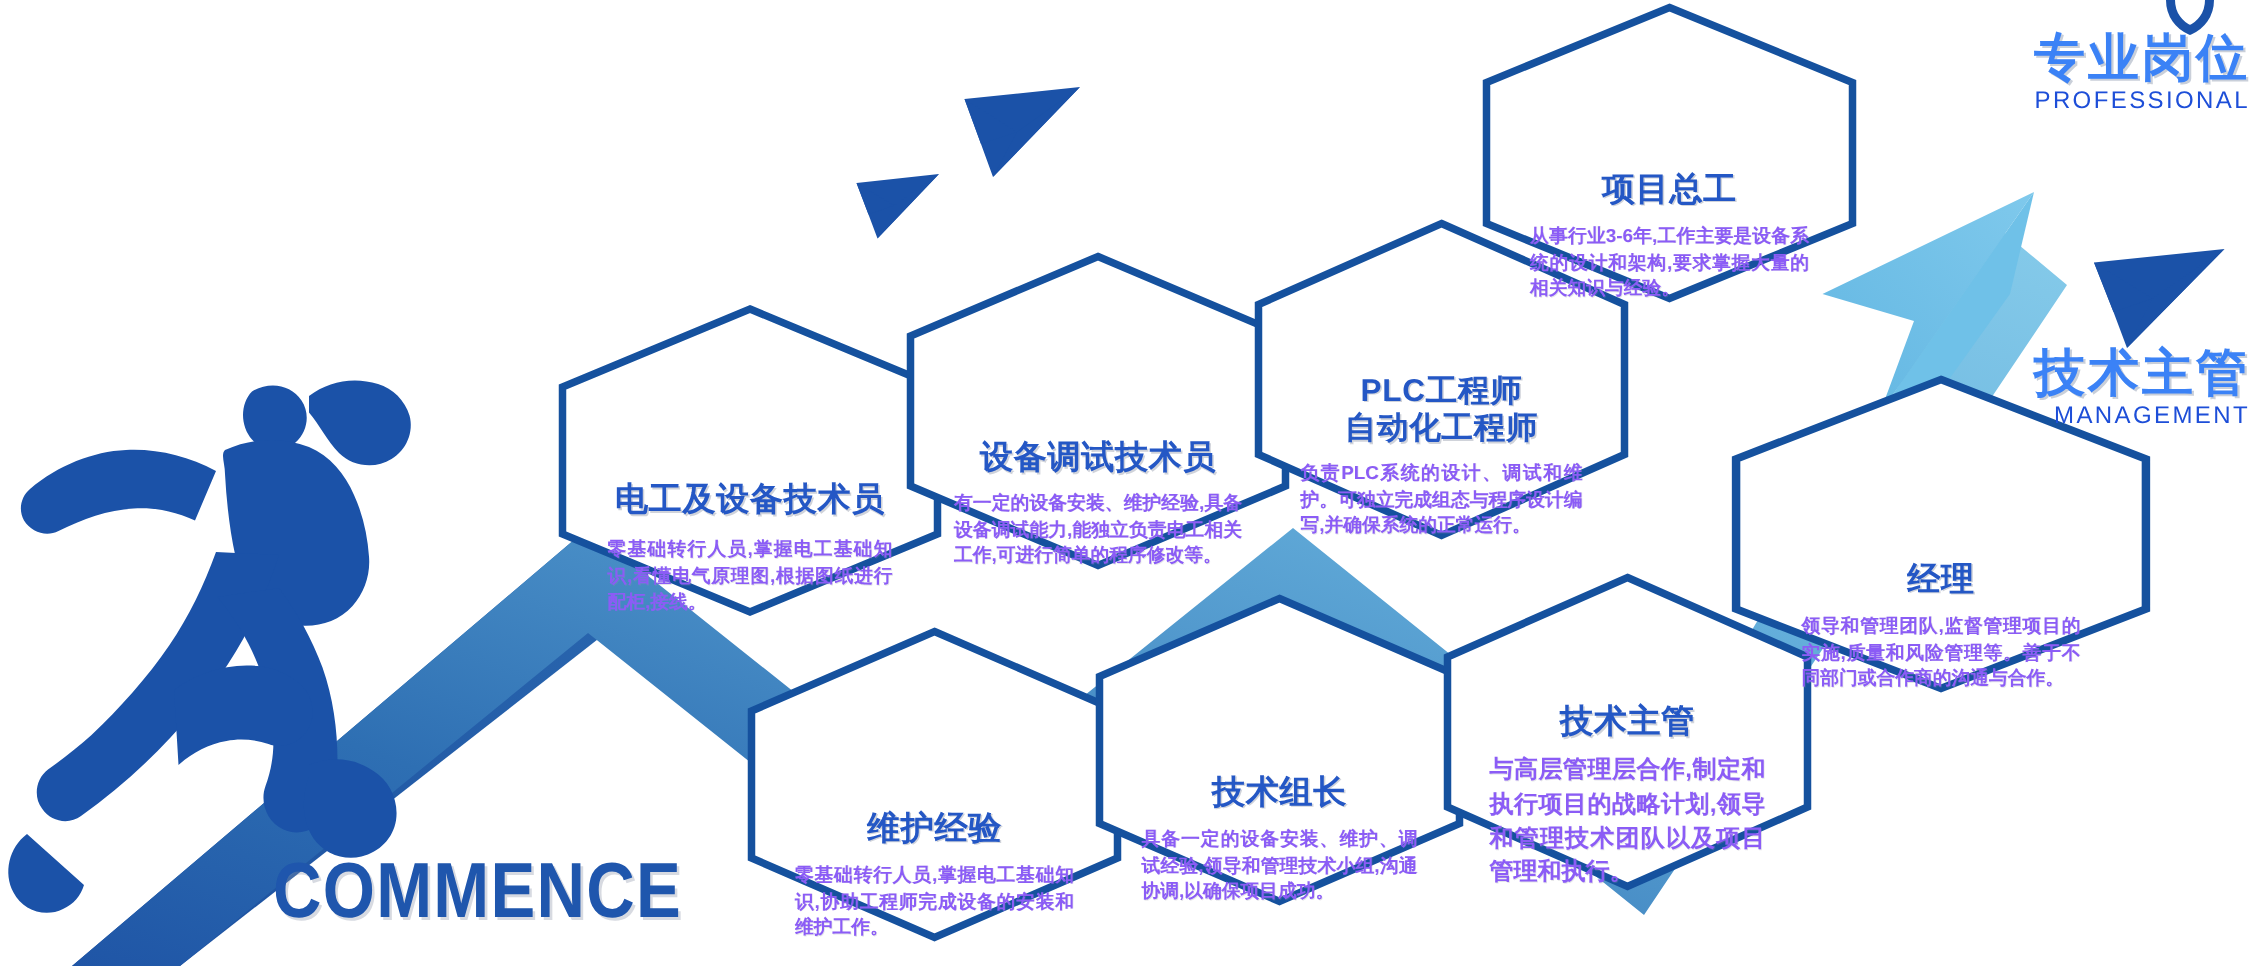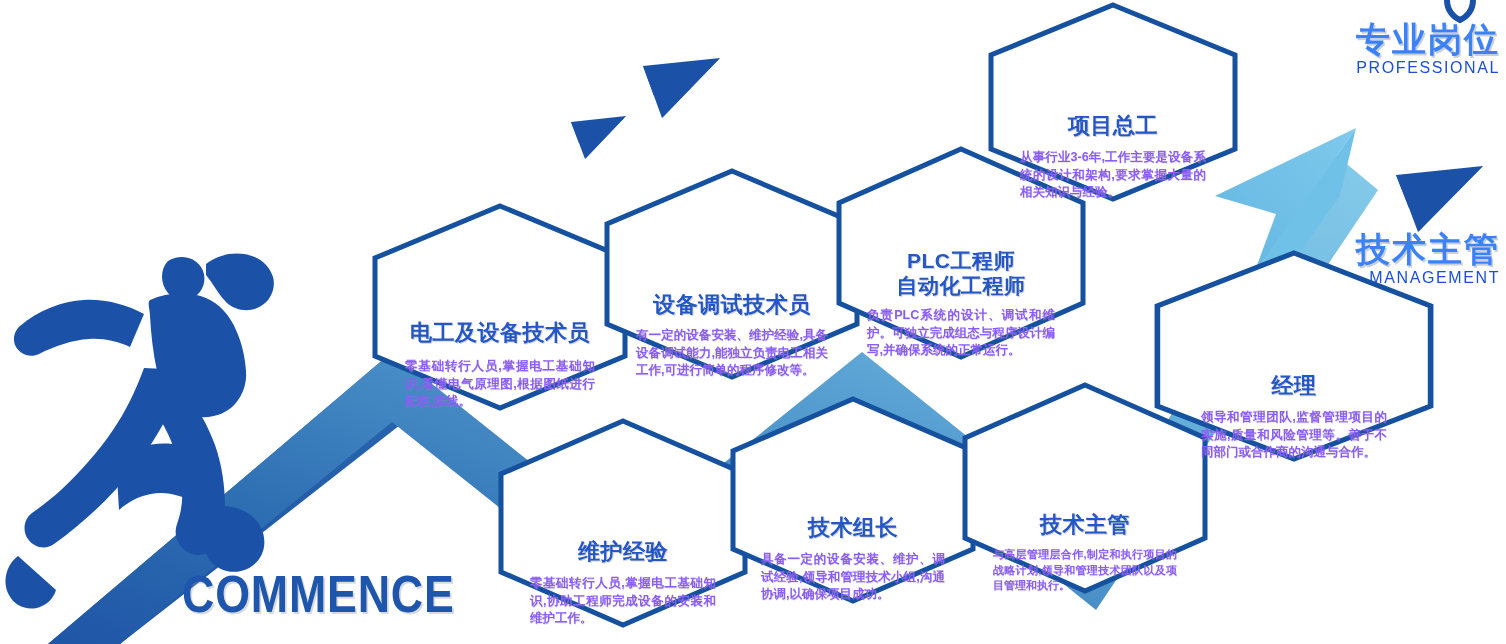--- a/index.html
+++ b/index.html
@@ -69,21 +69,21 @@
   #hex-junior .desc{font-size:12.5px;margin-top:10px;width:186px;}
 
   #hex-leader{left:730px;top:396px;width:246px;height:208px;}
   #hex-leader .inner{padding:34px 24px 0 24px;}
   #hex-leader .title{font-size:22px;}
   #hex-leader .desc{font-size:12.5px;margin-top:10px;width:184px;}
 
   #hex-supervisor{left:962px;top:382px;width:246px;height:212px;}
   #hex-supervisor .inner{padding:34px 24px 0 24px;}
   #hex-supervisor .title{font-size:22px;}
-  #hex-supervisor .desc{font-size:11px;margin-top:9px;width:184px;}
+  #hex-supervisor .desc{font-size:16px;margin-top:9px;width:184px;}
 
   #hex-manager{left:1154px;top:250px;width:280px;height:212px;}
   #hex-manager .inner{padding:36px 24px 0 24px;}
   #hex-manager .title{font-size:22px;}
   #hex-manager .desc{font-size:12.5px;margin-top:10px;width:186px;}
 
   
   .corner-label{position:absolute;text-align:right;}
   .corner-label .cn{
     color:#3b82f6;font-weight:bold;letter-spacing:2px;

